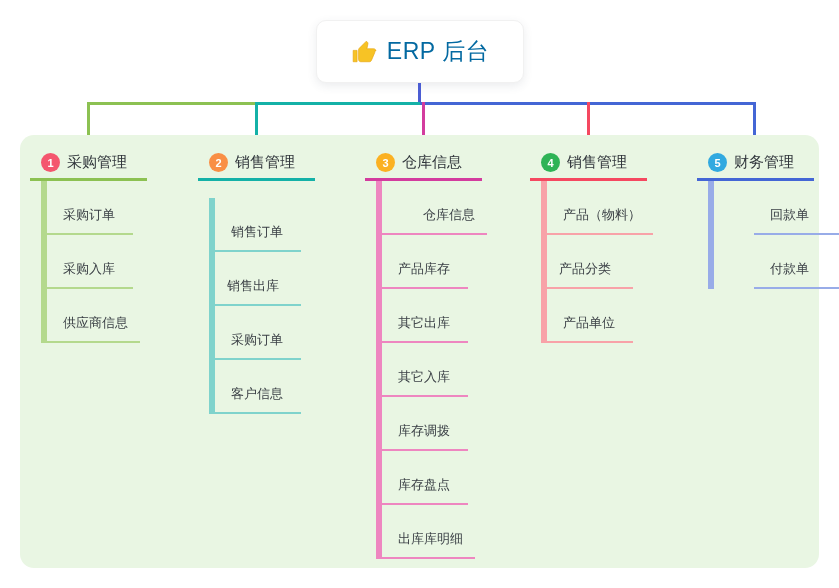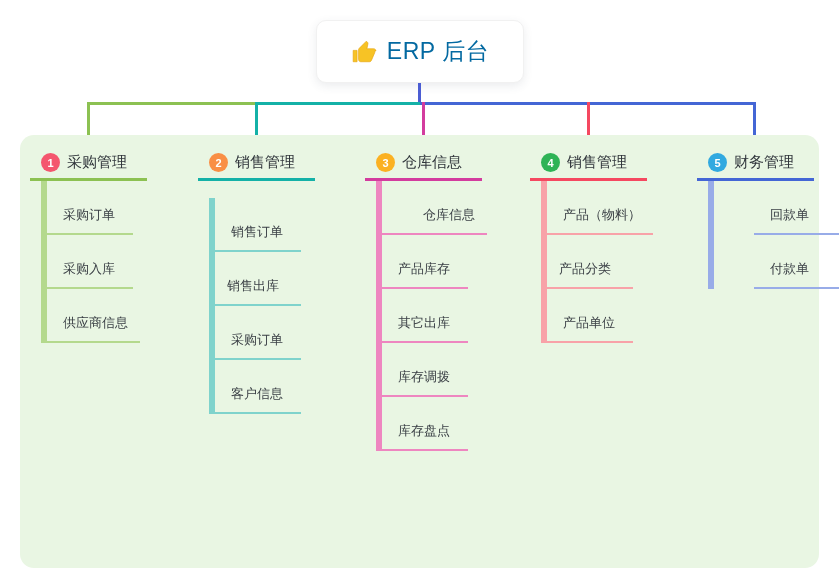--- a/index.html
+++ b/index.html
@@ -99,22 +99,24 @@
 
   <div class="branch" style="left: 345px;">
     <div class="branch-title" style="border-bottom-color: rgb(211, 60, 158);">
       <span class="num-circle" style="background-color: rgb(251, 177, 34);">3</span>
       <span class="branch-label">仓库信息</span>
     </div>
     <div class="children" style="border-left-color: rgb(238, 134, 192);">
           <div class="child" style="border-bottom-color: rgb(238, 134, 192); padding-left: 41px;">仓库信息</div>
           <div class="child" style="border-bottom-color: rgb(238, 134, 192);">产品库存</div>
           <div class="child" style="border-bottom-color: rgb(238, 134, 192);">其它出库</div>
+          <div class="child" style="border-bottom-color: rgb(238, 134, 192);">其它入库</div>
           <div class="child" style="border-bottom-color: rgb(238, 134, 192);">库存调拨</div>
           <div class="child" style="border-bottom-color: rgb(238, 134, 192);">库存盘点</div>
+          <div class="child" style="border-bottom-color: rgb(238, 134, 192);">出库库明细</div>
         </div>
   </div>
 
   <div class="branch" style="left: 510px;">
     <div class="branch-title" style="border-bottom-color: rgb(245, 72, 96);">
       <span class="num-circle" style="background-color: rgb(46, 179, 86);">4</span>
       <span class="branch-label">销售管理</span>
     </div>
     <div class="children" style="border-left-color: rgb(248, 162, 168);">
           <div class="child" style="border-bottom-color: rgb(248, 162, 168);">产品（物料）</div>

